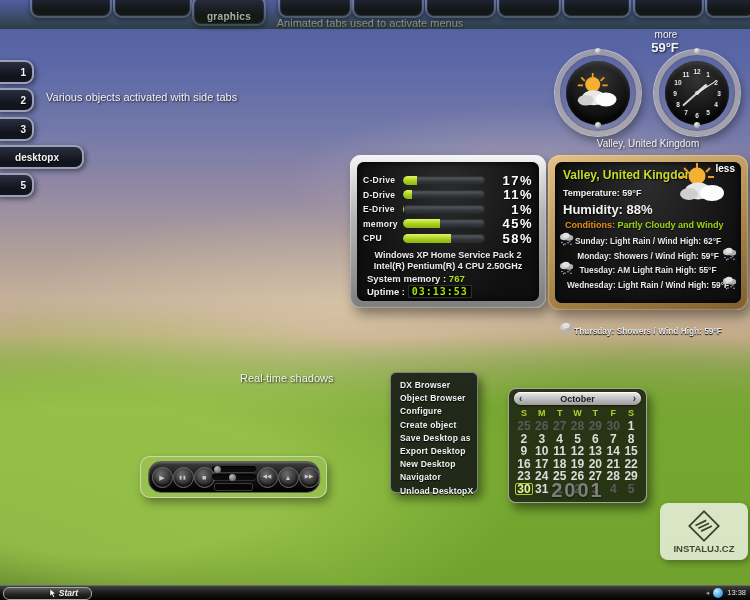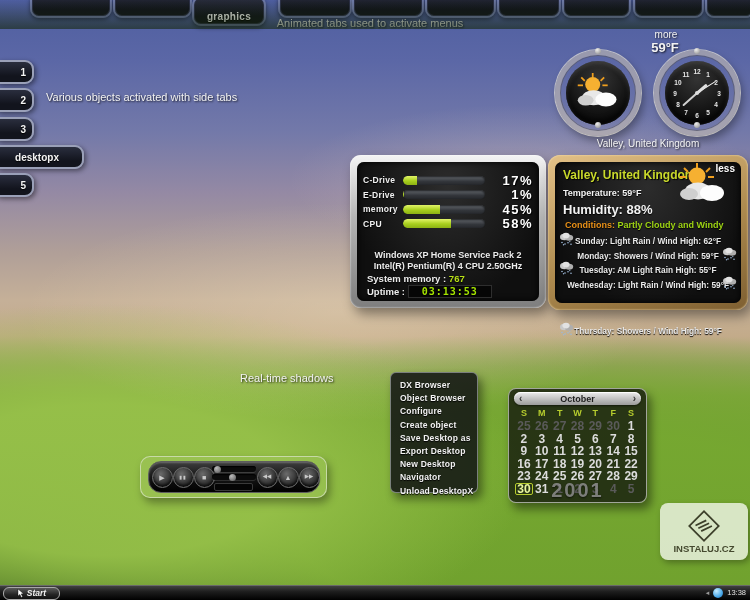--- a/index.html
+++ b/index.html
@@ -56,21 +56,21 @@
   .meter-row{display:flex;align-items:center;height:14.5px;padding:0 6px;}
   .m-label{width:40px;color:#f0f0f0;font-size:8.5px;font-weight:bold;letter-spacing:.3px;text-shadow:0 1px 1px #000;}
   .m-track{width:82px;height:9px;border-radius:5px;background:linear-gradient(180deg,#676b71,#33363b 60%,#26282c);
     box-shadow:inset 0 1px 2px rgba(0,0,0,.7);overflow:hidden;}
   .m-fill{display:block;height:100%;border-radius:5px 0 0 5px;background:linear-gradient(180deg,#e2f468,#a8cf1d 55%,#8db214);}
   .m-pct{flex:1;text-align:right;color:#fff;font-size:13px;font-weight:bold;letter-spacing:1.5px;text-shadow:1px 1px 1px #000;}
   .sm-line{position:absolute;left:0;right:0;text-align:center;color:#ececec;font-size:9px;font-weight:bold;text-shadow:0 1px 1px #000;}
   .sm-kv{position:absolute;left:10px;color:#ececec;font-size:9.5px;font-weight:bold;text-shadow:0 1px 1px #000;}
   .sm-kv .green{color:#b8e018;}
   .digital{display:inline-block;background:#060606;border:1px solid #2e2e2e;border-radius:0;color:#a4e400;
-    font-family:"DejaVu Sans Mono",monospace;font-size:10px;font-weight:bold;padding:0 13px;letter-spacing:1px;}
+    font-family:"DejaVu Sans Mono",monospace;font-size:10px;font-weight:bold;padding:0 3px;letter-spacing:1px;}
 
   
   .fc-less{position:absolute;top:1px;right:6px;color:#fff;font-size:10px;font-weight:bold;text-shadow:0 1px 1px #000;}
   .fc-loc{position:absolute;top:6px;left:8px;color:#c9d92b;font-size:12px;font-weight:bold;text-shadow:1px 1px 1px #000;}
   .fc-t1{position:absolute;top:26px;left:8px;color:#f2f2f2;font-size:9px;font-weight:bold;text-shadow:0 1px 1px #000;}
   .fc-t2{position:absolute;top:40px;left:8px;color:#f2f2f2;font-size:13px;font-weight:bold;text-shadow:0 1px 1px #000;}
   .fc-cond{position:absolute;top:58px;left:10px;font-size:9px;font-weight:bold;text-shadow:0 1px 1px #000;text-align:right;}
   .fc-cond .cl{color:#e89018;} .fc-cond .cv{color:#9ed414;}
   .fc-icon-big{position:absolute;top:1px;right:12px;}
   .fc-row{position:absolute;left:0;right:0;height:15px;text-align:center;color:#e9e9e9;font-size:8.3px;font-weight:bold;text-shadow:0 1px 1px #000;line-height:15px;}
@@ -107,21 +107,21 @@
     box-shadow:inset 0 -2px 3px rgba(0,0,0,.7), 0 1px 2px rgba(0,0,0,.5);
     color:#c9c9c9;display:flex;align-items:center;justify-content:center;font-size:7px;line-height:1;}
   .mp-track{position:absolute;height:6px;border-radius:3px;background:#0b0b0b;box-shadow:inset 0 1px 1px #000, 0 1px 0 rgba(255,255,255,.12);}
   .mp-knob{position:absolute;width:7px;height:7px;border-radius:50%;background:radial-gradient(circle at 35% 30%,#bbb,#555);}
   .mp-display{position:absolute;background:#050505;border:1px solid #3a3a3a;border-radius:2px;}
 
   
   .taskbar{position:absolute;left:0;top:585px;width:750px;height:15px;
     background:linear-gradient(180deg,#474747,#1d1d1d 45%,#000);box-shadow:inset 0 1px 0 rgba(255,255,255,.2);}
   .start-btn{position:absolute;left:3px;top:1.5px;width:55px;height:11px;border-radius:6px;border:1px solid #a8a8a8;
-    background:linear-gradient(180deg,#5a5a5a,#242424 60%,#101010);display:flex;align-items:center;justify-content:center;gap:3px;}
+    background:linear-gradient(180deg,#5a5a5a,#242424 60%,#101010);display:flex;align-items:center;justify-content:center;gap:3px;padding-left:32px;}
   .start-btn span{color:#f2f2f2;font-size:8.5px;font-weight:bold;font-style:italic;}
   .tray{position:absolute;right:4px;top:0;height:15px;display:flex;align-items:center;gap:4px;}
   .tray .collapse{color:#9a9a9a;font-size:7px;}
   .tray .orb-ico{width:10px;height:10px;border-radius:50%;background:radial-gradient(circle at 35% 30%,#c6ecff,#4aa8e8 60%,#1a6ab0);}
   .tray .time{color:#e0e0e0;font-size:7.5px;}
 
   
   .watermark{position:absolute;left:660px;top:503px;width:88px;height:57px;border-radius:8px;
     background:rgba(255,255,255,.72);box-shadow:2px 3px 6px rgba(0,0,0,.3);
     display:flex;flex-direction:column;align-items:center;justify-content:center;gap:1px;}
@@ -215,20 +215,27 @@
 
   <div class="frame-silver" style="left:350px;top:155px;width:196px;height:153px;">
     <div class="panel-dark">
       <div id="meters" style="position:absolute;left:0;right:0;top:11px;">
           <div class="meter-row">
             <span class="m-label">C-Drive</span>
             <span class="m-track">
               <span class="m-fill" style="width: 17%;"></span>
             </span>
             <span class="m-pct">17%</span>
+          </div>
+          <div class="meter-row">
+            <span class="m-label">D-Drive</span>
+            <span class="m-track">
+              <span class="m-fill" style="width: 11%;"></span>
+            </span>
+            <span class="m-pct">11%</span>
           </div>
           <div class="meter-row">
             <span class="m-label">E-Drive</span>
             <span class="m-track">
               <span class="m-fill" style="width: 1%;"></span>
             </span>
             <span class="m-pct">1%</span>
           </div>
           <div class="meter-row">
             <span class="m-label">memory</span>

